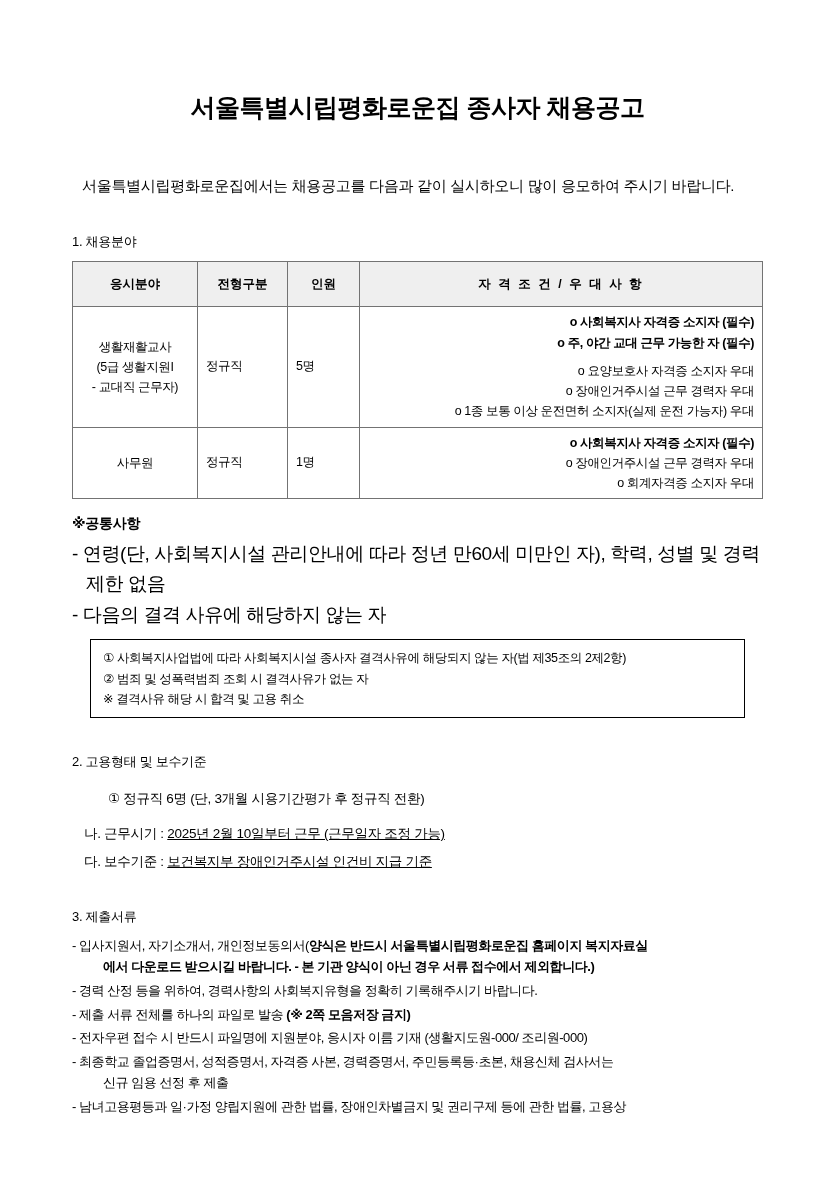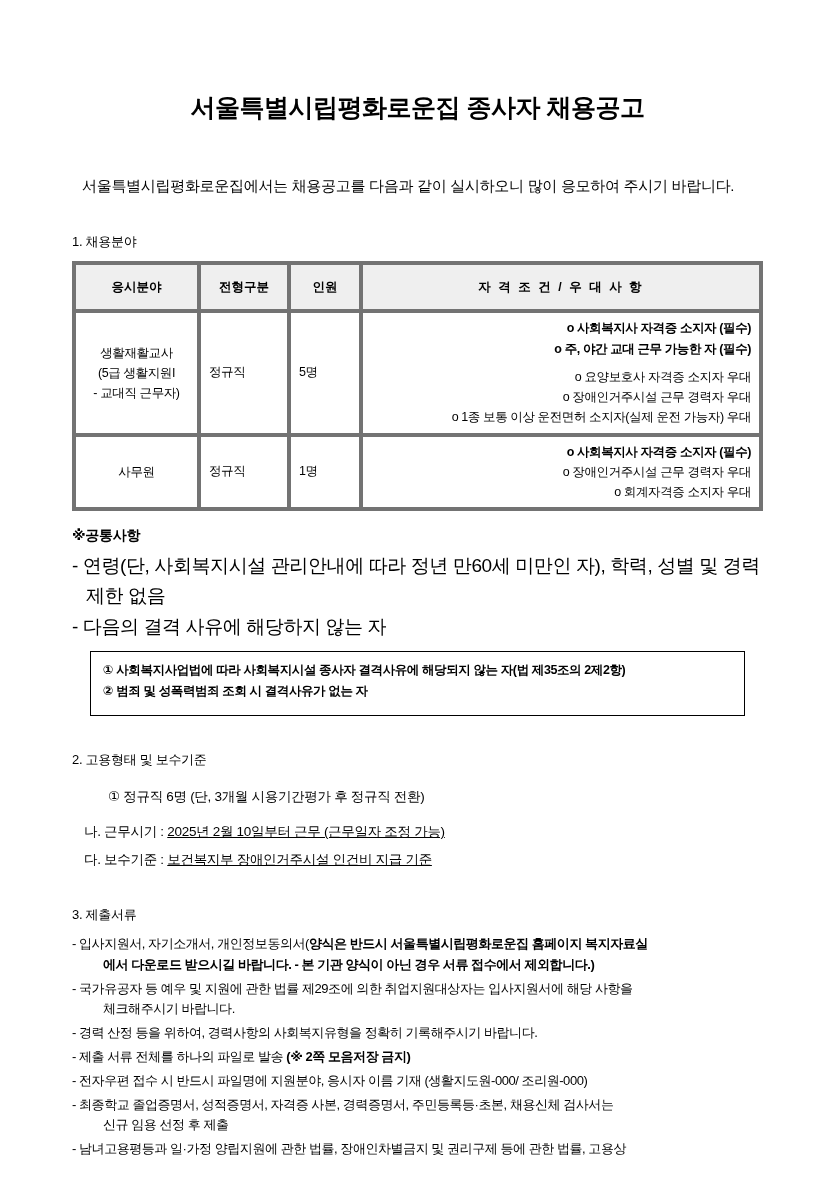--- a/index.html
+++ b/index.html
@@ -44,21 +44,21 @@
     letter-spacing: -0.3px;
     margin-top: 34px;
     margin-bottom: 9px;
   }
   table.recruit {
     border-collapse: collapse;
     width: 100%;
     table-layout: fixed;
   }
   table.recruit th, table.recruit td {
-    border: 4px solid #737373;
+    border: 1px solid #737373;
     padding: 5px 8px;
     font-size: 12.5px;
     letter-spacing: -0.4px;
     vertical-align: middle;
   }
   table.recruit thead th {
     background: #efefef;
     text-align: center;
     font-weight: bold;
     height: 34px;
@@ -96,22 +96,21 @@
   .dash-list li {
     font-size: 19px;
     letter-spacing: -0.4px;
     padding-left: 14px;
     text-indent: -14px;
     margin-bottom: 2px;
   }
   .note-box {
     border: 1px solid #000;
     margin: 10px 18px 0 18px;
-    padding: 8px 12px 14px 12px;
-    font-weight: bold;
+    padding: 8px 12px 8px 12px;
   }
   .note-box p {
     margin: 0;
     font-size: 12.5px;
     letter-spacing: -0.4px;
     line-height: 1.62;
   }
   .sub-item {
     font-size: 13.5px;
     letter-spacing: -0.3px;
@@ -208,40 +207,37 @@
 
   <div class="common-head">※공통사항</div>
   <ul class="dash-list">
     <li>- 연령(단, 사회복지시설 관리안내에 따라 정년 만60세 미만인 자), 학력, 성별 및 경력제한 없음</li>
     <li>- 다음의 결격 사유에 해당하지 않는 자</li>
   </ul>
 
   <div class="note-box">
     <p>① 사회복지사업법에 따라 사회복지시설 종사자 결격사유에 해당되지 않는 자(법 제35조의 2제2항)</p>
     <p>② 범죄 및 성폭력범죄 조회 시 결격사유가 없는 자</p>
+    <p>※ 결격사유 해당 시 합격 및 고용 취소</p>
   </div>
 
   <div class="section-title">2. 고용형태 및 보수기준</div>
   <div class="sub-sub-item">① 정규직 6명 (단, 3개월 시용기간평가 후 정규직 전환)</div>
   <div class="sub-item" style="margin-top:14px">
     <span>나. 근무시기 : </span><span class="ul-plain">2025년 2월 10일부터 근무 (근무일자 조정 가능)</span>
   </div>
   <div class="sub-item">
     <span>다. 보수기준 : </span><span class="ul-plain">보건복지부 장애인거주시설 인건비 지급 기준</span>
   </div>
 
   <div class="section-title">3. 제출서류</div>
   <ul class="docs-list">
     <li>
       <span>- 입사지원서, 자기소개서, 개인정보동의서(</span><span class="underline">양식은 반드시 서울특별시립평화로운집 홈페이지 복지자료실</span>
       <span class="cont underline">에서 다운로드 받으시길 바랍니다. - 본 기관 양식이 아닌 경우 서류 접수에서 제외합니다.)</span>
-    </li>
-    <li>
-      <span>- 국가유공자 등 예우 및 지원에 관한 법률 제29조에 의한 취업지원대상자는 입사지원서에 해당 사항을</span>
-      <span class="cont">체크해주시기 바랍니다.</span>
     </li>
     <li>- 경력 산정 등을 위하여, 경력사항의 사회복지유형을 정확히 기록해주시기 바랍니다.</li>
     <li>
       <span>- 제출 서류 전체를 하나의 파일로 발송 </span><span class="underline">(※ 2쪽 모음저장 금지)</span>
     </li>
     <li>- 전자우편 접수 시 반드시 파일명에 지원분야, 응시자 이름 기재 (생활지도원-000/ 조리원-000)</li>
     <li>
       <span>- 최종학교 졸업증명서, 성적증명서, 자격증 사본, 경력증명서, 주민등록등·초본, 채용신체 검사서는</span>
       <span class="cont">신규 임용 선정 후 제출</span>
     </li>

